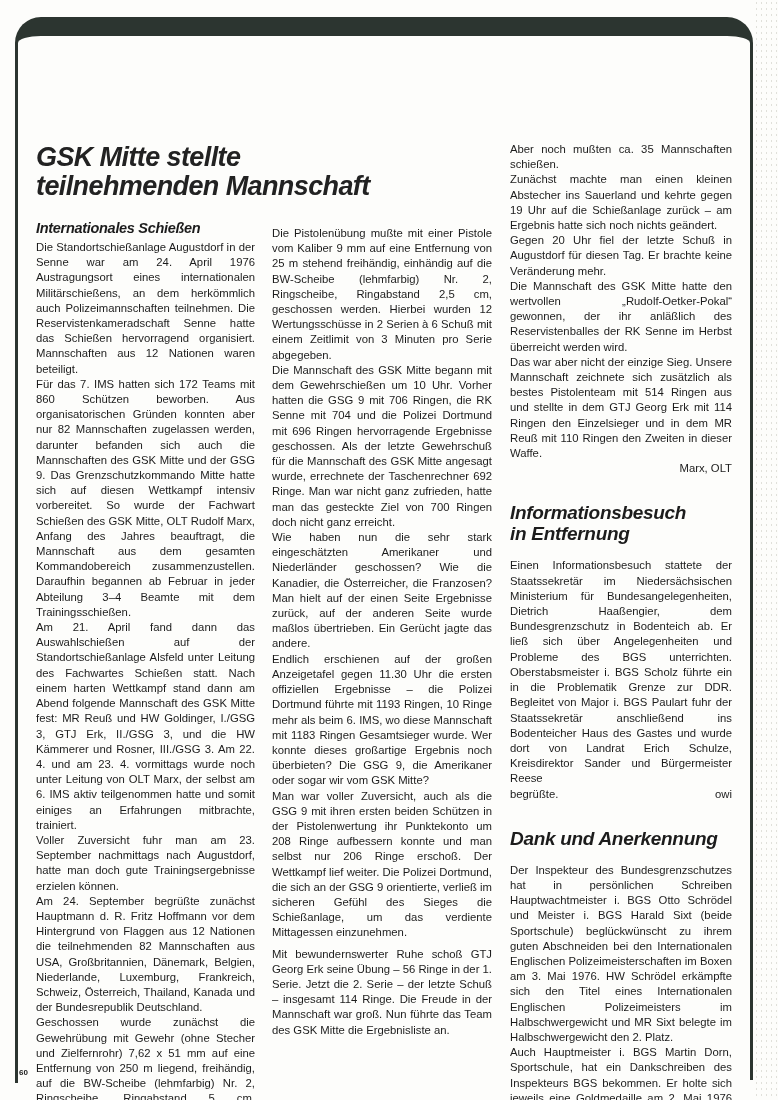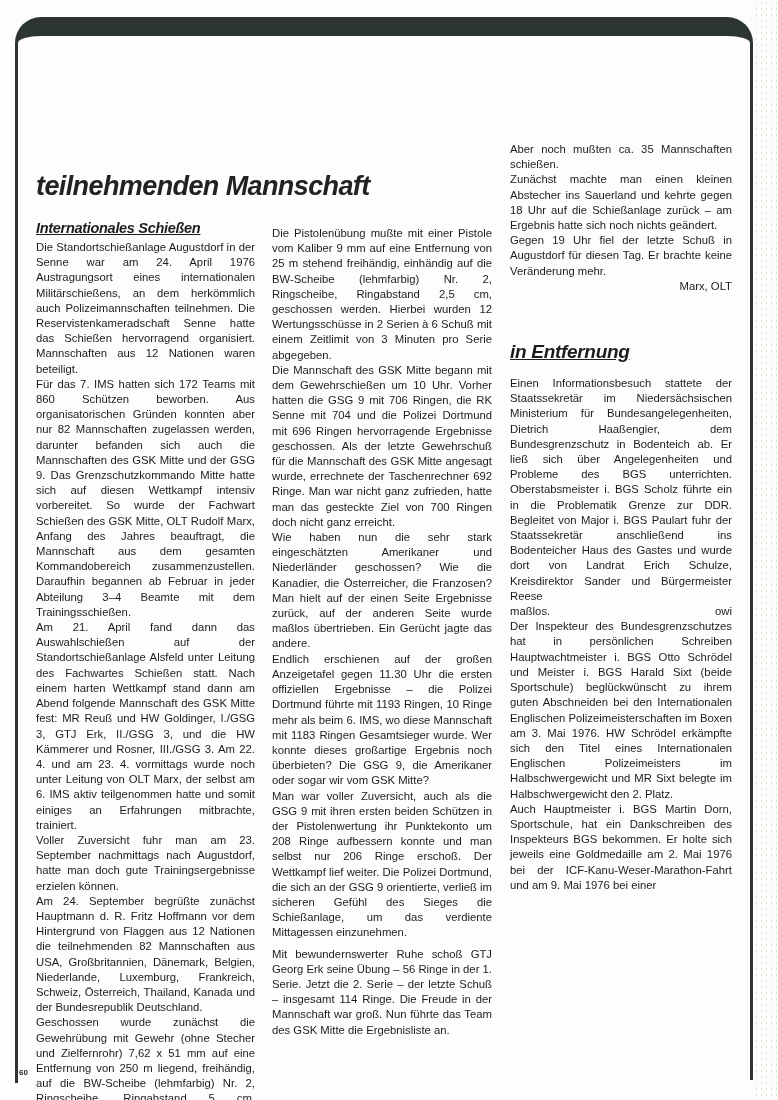--- a/index.html
+++ b/index.html
@@ -41,36 +41,36 @@
     .col {
       position: absolute; font-size: 11.3px; line-height: 15.2px;
       text-align: justify; hyphens: manual;
     }
     .col p { margin: 0; }
     .col p.gap { margin-top: 6px; }
     #col-left { left: 36px; top: 240px; width: 219px; }
     #col-mid { left: 272px; top: 226px; width: 220px; }
     #col-right { left: 510px; top: 142px; width: 222px; }
     .sub {
-      margin: 0; font-weight: bold; font-style: italic; letter-spacing: -0.3px; text-decoration: underline;
+      margin: 0; font-weight: bold; font-style: italic; letter-spacing: -0.3px;
     }
     .sub-small { position: absolute; left: 36px; top: 220px; font-size: 14.5px; }
     .sub-big { font-size: 19px; line-height: 21px; margin: 26px 0 14px 0; }
     .sig { display: flex; justify-content: space-between; align-items: center; }
   </style>
 </head>
 <body>
 
 <div class="speckle"></div>
 <div class="frame-top"></div>
 <div class="frame-left"></div>
 <div class="frame-right"></div>
 
 <h1 class="main-title">
-  <br>
+  <span>GSK Mitte stellte</span><br>
   <span>teilnehmenden Mannschaft</span>
 </h1>
 
 <h2 class="sub sub-small">Internationales Schießen</h2>
 
 <div class="col" id="col-left">
   <p>Die Standortschießanlage Augustdorf in der Senne war am 24. April 1976 Austragungsort eines internationalen Militärschießens, an dem herkömmlich auch Polizeimannschaften teilnehmen. Die Reservistenkameradschaft Senne hatte das Schießen hervorragend organisiert. Mannschaften aus 12 Nationen waren beteiligt.</p>
   <p>Für das 7. IMS hatten sich 172 Teams mit 860 Schützen beworben. Aus organisatorischen Gründen konnten aber nur 82 Mannschaften zugelassen werden, darunter befanden sich auch die Mannschaften des GSK Mitte und der GSG 9. Das Grenzschutzkommando Mitte hatte sich auf diesen Wettkampf intensiv vorbereitet. So wurde der Fachwart Schießen des GSK Mitte, OLT Rudolf Marx, Anfang des Jahres beauftragt, die Mannschaft aus dem gesamten Kommandobereich zusammenzustellen. Daraufhin begannen ab Februar in jeder Abteilung 3–4 Beamte mit dem Trainingsschießen.</p>
   <p>Am 21. April fand dann das Auswahlschießen auf der Standortschießanlage Alsfeld unter Leitung des Fachwartes Schießen statt. Nach einem harten Wettkampf stand dann am Abend folgende Mannschaft des GSK Mitte fest: MR Reuß und HW Goldinger, I./GSG 3, GTJ Erk, II./GSG 3, und die HW Kämmerer und Rosner, III./GSG 3. Am 22. 4. und am 23. 4. vormittags wurde noch unter Leitung von OLT Marx, der selbst am 6. IMS aktiv teilgenommen hatte und somit einiges an Erfahrungen mitbrachte, trainiert.</p>
   <p>Voller Zuversicht fuhr man am 23. September nachmittags nach Augustdorf, hatte man doch gute Trainingsergebnisse erzielen können.</p>
@@ -82,35 +82,38 @@
   <p>Die Pistolenübung mußte mit einer Pistole vom Kaliber 9 mm auf eine Entfernung von 25 m stehend freihändig, einhändig auf die BW-Scheibe (lehmfarbig) Nr. 2, Ringscheibe, Ringabstand 2,5 cm, geschossen werden. Hierbei wurden 12 Wertungsschüsse in 2 Serien à 6 Schuß mit einem Zeitlimit von 3 Minuten pro Serie abgegeben.</p>
   <p>Die Mannschaft des GSK Mitte begann mit dem Gewehrschießen um 10 Uhr. Vorher hatten die GSG 9 mit 706 Ringen, die RK Senne mit 704 und die Polizei Dortmund mit 696 Ringen hervorragende Ergebnisse geschossen. Als der letzte Gewehrschuß für die Mannschaft des GSK Mitte angesagt wurde, errechnete der Taschenrechner 692 Ringe. Man war nicht ganz zufrieden, hatte man das gesteckte Ziel von 700 Ringen doch nicht ganz erreicht.</p>
   <p>Wie haben nun die sehr stark eingeschätzten Amerikaner und Niederländer geschossen? Wie die Kanadier, die Österreicher, die Franzosen? Man hielt auf der einen Seite Ergebnisse zurück, auf der anderen Seite wurde maßlos übertrieben. Ein Gerücht jagte das andere.</p>
   <p>Endlich erschienen auf der großen Anzeigetafel gegen 11.30 Uhr die ersten offiziellen Ergebnisse – die Polizei Dortmund führte mit 1193 Ringen, 10 Ringe mehr als beim 6. IMS, wo diese Mannschaft mit 1183 Ringen Gesamtsieger wurde. Wer konnte dieses großartige Ergebnis noch überbieten? Die GSG 9, die Amerikaner oder sogar wir vom GSK Mitte?</p>
   <p>Man war voller Zuversicht, auch als die GSG 9 mit ihren ersten beiden Schützen in der Pistolenwertung ihr Punktekonto um 208 Ringe aufbessern konnte und man selbst nur 206 Ringe erschoß. Der Wettkampf lief weiter. Die Polizei Dortmund, die sich an der GSG 9 orientierte, verließ im sicheren Gefühl des Sieges die Schießanlage, um das verdiente Mittagessen einzunehmen.</p>
   <p class="gap">Mit bewundernswerter Ruhe schoß GTJ Georg Erk seine Übung – 56 Ringe in der 1. Serie. Jetzt die 2. Serie – der letzte Schuß – insgesamt 114 Ringe. Die Freude in der Mannschaft war groß. Nun führte das Team des GSK Mitte die Ergebnisliste an.</p>
 </div>
 
 <div class="col" id="col-right">
   <p>Aber noch mußten ca. 35 Mannschaften schießen.</p>
-  <p>Zunächst machte man einen kleinen Abstecher ins Sauerland und kehrte gegen 18 Uhr auf die Schießanlage zurück – am Ergebnis hatte sich noch nichts geändert.</p>
-  <p>Gegen 19 Uhr fiel der letzte Schuß in Augustdorf für diesen Tag. Er brachte keine Veränderung mehr.</p>
+  <p>Zunächst machte man einen kleinen Abstecher ins Sauerland und kehrte gegen 19 Uhr auf die Schießanlage zurück – am Ergebnis hatte sich noch nichts geändert.</p>
+  <p>Gegen 20 Uhr fiel der letzte Schuß in Augustdorf für diesen Tag. Er brachte keine Veränderung mehr.</p>
+  <p>Die Mannschaft des GSK Mitte hatte den wertvollen „Rudolf-Oetker-Pokal“ gewonnen, der ihr anläßlich des Reservistenballes der RK Senne im Herbst überreicht werden wird.</p>
+  <p>Das war aber nicht der einzige Sieg. Unsere Mannschaft zeichnete sich zusätzlich als bestes Pistolenteam mit 514 Ringen aus und stellte in dem GTJ Georg Erk mit 114 Ringen den Einzelsieger und in dem MR Reuß mit 110 Ringen den Zweiten in dieser Waffe.</p>
   <div class="sig">
     <span></span>
     <span>Marx, OLT</span>
   </div>
 
   <h2 class="sub sub-big">
-    <br>
+    <span>Informationsbesuch</span><br>
     <span>in Entfernung</span>
   </h2>
   <p>Einen Informationsbesuch stattete der Staatssekretär im Niedersächsischen Ministerium für Bundesangelegenheiten, Dietrich Haaßengier, dem Bundesgrenzschutz in Bodenteich ab. Er ließ sich über Angelegenheiten und Probleme des BGS unterrichten. Oberstabsmeister i. BGS Scholz führte ein in die Problematik Grenze zur DDR. Begleitet von Major i. BGS Paulart fuhr der Staatssekretär anschließend ins Bodenteicher Haus des Gastes und wurde dort von Landrat Erich Schulze, Kreisdirektor Sander und Bürgermeister Reese</p>
   <div class="sig">
-    <span>maßlos.</span>
+    <span>begrüßte.</span>
     <span>owi</span>
   </div>
 
+  <h2 class="sub sub-big">Dank und Anerkennung</h2>
   <p>Der Inspekteur des Bundesgrenzschutzes hat in persönlichen Schreiben Hauptwachtmeister i. BGS Otto Schrödel und Meister i. BGS Harald Sixt (beide Sportschule) beglückwünscht zu ihrem guten Abschneiden bei den Internationalen Englischen Polizeimeisterschaften im Boxen am 3. Mai 1976. HW Schrödel erkämpfte sich den Titel eines Internationalen Englischen Polizeimeisters im Halbschwergewicht und MR Sixt belegte im Halbschwergewicht den 2. Platz.</p>
   <p>Auch Hauptmeister i. BGS Martin Dorn, Sportschule, hat ein Dankschreiben des Inspekteurs BGS bekommen. Er holte sich jeweils eine Goldmedaille am 2. Mai 1976 bei der ICF-Kanu-Weser-Marathon-Fahrt und am 9. Mai 1976 bei einer</p>
 
 </div>
 
 <div class="page-number">60</div>
 
 </body></html>

